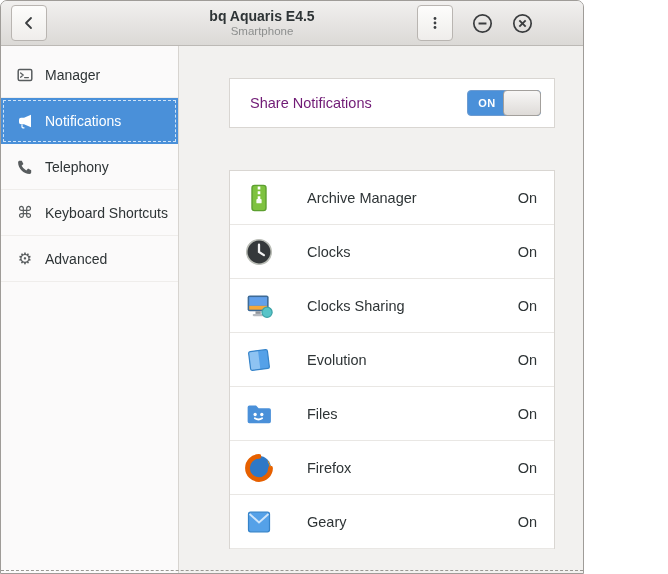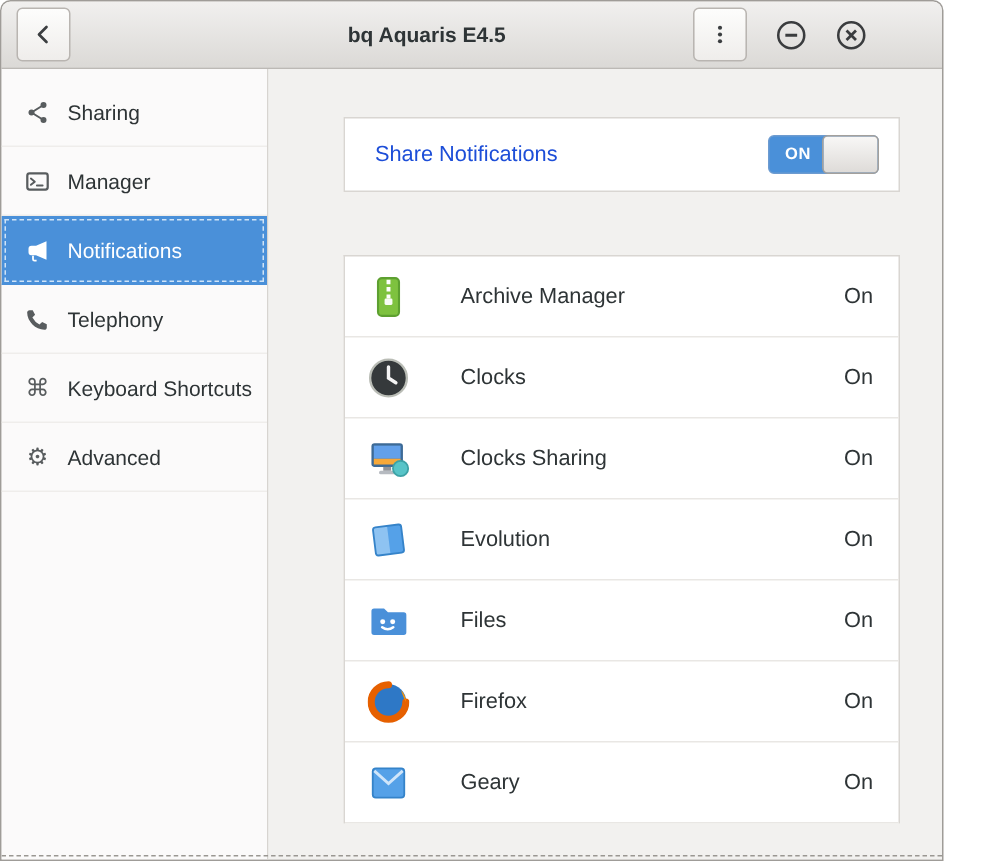--- a/index.html
+++ b/index.html
@@ -1,17 +1,17 @@
 <!DOCTYPE html>
 <html><head>
 <meta charset="utf-8">
 <style>
   html,body{margin:0;padding:0;background:#ffffff;}
   body{width:668px;height:574px;font-family:"Liberation Sans","DejaVu Sans",sans-serif;}
-  .window{position:relative;width:629px;height:574px;box-sizing:border-box;border:1px solid #9f9c98;
+  .window{position:relative;width:584px;height:574px;box-sizing:border-box;border:1px solid #9f9c98;
     border-radius:7px 7px 0 0;overflow:hidden;display:flex;flex-direction:column;background:#f2f1ef;}
 
   
   .headerbar{flex:0 0 45px;height:45px;background:linear-gradient(#f1f0ef,#dbd9d6);
     border-bottom:1px solid #bcb9b5;display:flex;align-items:center;position:relative;padding:0 10px;box-sizing:border-box;}
   .sq-btn{width:34px;height:34px;border:1px solid #b9b5b1;border-radius:4px;
     background:linear-gradient(#fdfdfc,#efedeb);display:flex;align-items:center;justify-content:center;cursor:pointer;flex:0 0 auto;}
   .titles{position:absolute;left:120px;right:180px;text-align:center;pointer-events:none;line-height:1.15;}
   .title{font-size:14px;font-weight:bold;color:#2e3436;}
   .subtitle{font-size:11.5px;color:#8d8f8e;margin-top:1px;}
@@ -29,21 +29,21 @@
   .side-item .icon{width:22px;margin-right:9px;display:flex;align-items:center;justify-content:center;color:#585c5e;}
   .side-item .label{font-size:14px;}
   .side-item.selected{background:#4a90d9;outline:1px dashed #cfe3f7;outline-offset:-3px;border-bottom-color:#4a90d9;}
   .side-item.selected .icon,.side-item.selected .label{color:#ffffff;}
   .glyph-icon{font-family:"DejaVu Sans",sans-serif;font-size:16px;line-height:1;}
 
   
   .content{flex:1;padding:32px 28px 0 50px;box-sizing:border-box;overflow:hidden;background:#f2f1ef;}
   .share-card{background:#ffffff;border:1px solid #d9d6d2;height:48px;box-sizing:content-box;
     display:flex;align-items:center;justify-content:space-between;padding:0 13px 0 20px;margin-bottom:42px;}
-  .share-label{font-size:14.5px;color:#1d4ed8;}
+  .share-label{font-size:14.5px;color:#701a75;}
 
   .switch{width:74px;height:26px;border:1px solid #6d9bd0;border-radius:4px;background:#4a90d9;
     position:relative;cursor:pointer;box-sizing:border-box;flex:0 0 auto;}
   .switch .on-label{position:absolute;left:0;top:0;bottom:0;width:38px;display:flex;align-items:center;justify-content:center;
     color:#ffffff;font-size:11px;font-weight:bold;letter-spacing:.5px;}
   .switch .handle{position:absolute;right:-1px;top:-1px;width:38px;height:26px;border:1px solid #a3a09c;border-radius:4px;
     background:linear-gradient(#f8f7f6,#dedbd8);box-sizing:border-box;}
 
   .apps-title{font-size:15px;font-weight:bold;color:#2e3436;margin:0 0 10px 0;}
   .apps-list{background:#ffffff;border:1px solid #d9d6d2;border-bottom:none;}
@@ -65,20 +65,21 @@
     <div class="sq-btn">
       <span>
         <svg width="16" height="16" viewBox="0 0 16 16">
             <path d="M10 3 L5 8 L10 13" fill="none" stroke="#3b3e40" stroke-width="1.8" stroke-linecap="round" stroke-linejoin="round"></path>
           </svg>
       </span>
     </div>
 
     <div class="titles">
       <div class="title">bq Aquaris E4.5</div>
+      <div class="subtitle">Smartphone</div>
     </div>
 
     <div class="header-right">
       <div class="sq-btn menu-btn">
         <span>
           <svg width="16" height="16" viewBox="0 0 16 16">
               <g fill="#3b3e40">
                 <circle cx="8" cy="3.5" r="1.4"></circle>
                 <circle cx="8" cy="8" r="1.4"></circle>
                 <circle cx="8" cy="12.5" r="1.4"></circle>
@@ -103,33 +104,20 @@
             </svg>
         </span>
       </div>
     </div>
   </div>
 
   <div class="wbody">
 
     <div class="sidebar">
 
-      <div class="side-item">
-        <span class="icon">
-          <svg width="16" height="16" viewBox="0 0 16 16">
-              <path d="M12 3 L4 8 L12 13" fill="none" stroke="currentColor" stroke-width="1.3"></path>
-              <g fill="currentColor">
-                <circle cx="12" cy="3" r="2"></circle>
-                <circle cx="4" cy="8" r="2"></circle>
-                <circle cx="12" cy="13" r="2"></circle>
-              </g>
-            </svg>
-        </span>
-        <span class="label">Sharing</span>
-      </div>
 
       <div class="side-item">
         <span class="icon">
           <svg width="16" height="16" viewBox="0 0 16 16">
               <rect x="1.2" y="2.6" width="13.6" height="10.8" rx="1.5" fill="none" stroke="currentColor" stroke-width="1.5"></rect>
               <path d="M3.6 6 L6.2 8.1 L3.6 10.2" fill="none" stroke="currentColor" stroke-width="1.3" stroke-linecap="round" stroke-linejoin="round"></path>
               <line x1="7.6" y1="10.6" x2="11.4" y2="10.6" stroke="currentColor" stroke-width="1.3" stroke-linecap="round"></line>
             </svg>
         </span>
         <span class="label">Manager</span>

